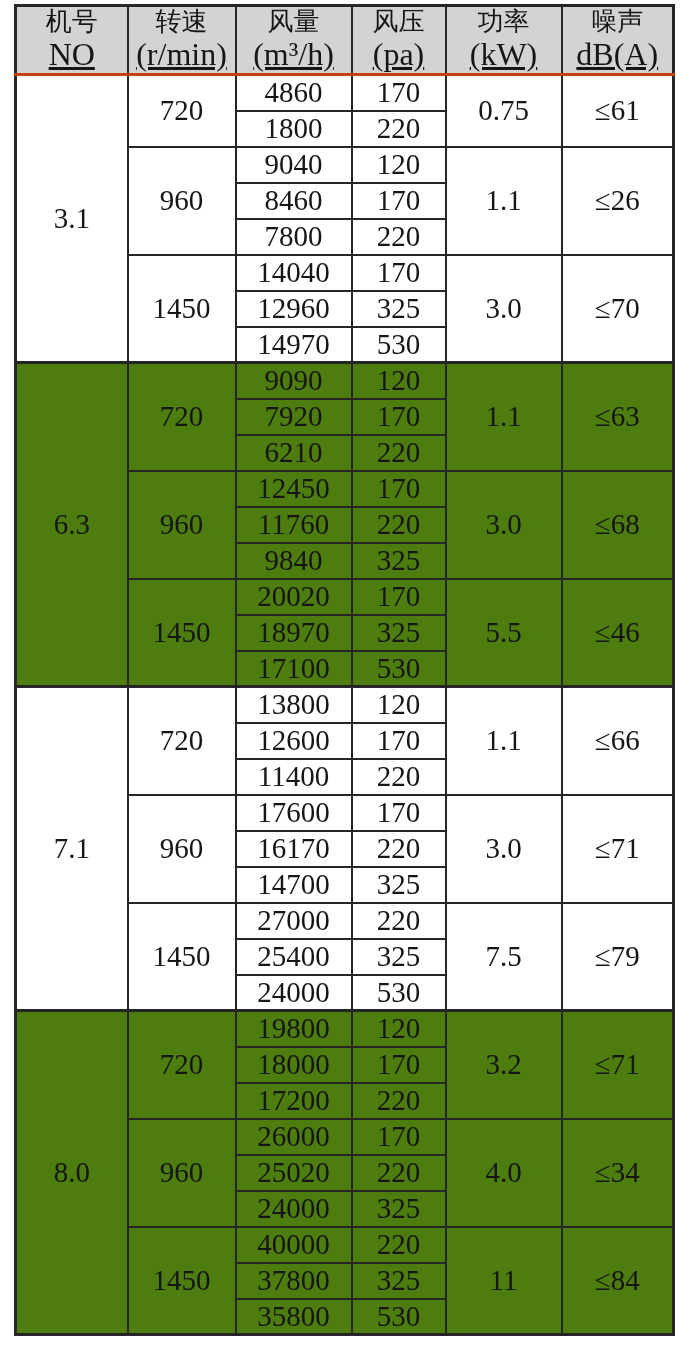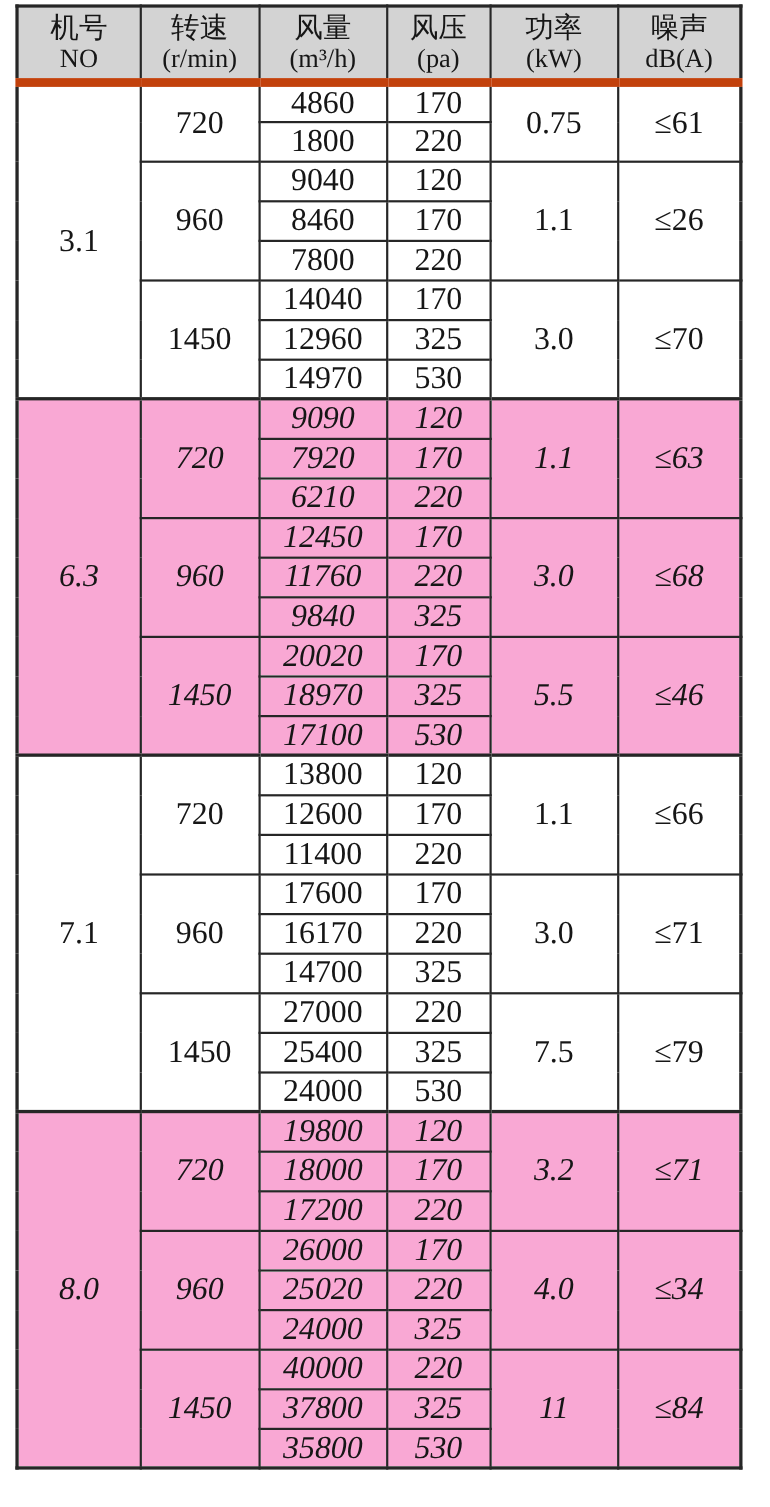--- a/index.html
+++ b/index.html
@@ -33,33 +33,33 @@
   th, td {
     border: 2px solid #262626;
     text-align: center;
     vertical-align: middle;
     padding: 0;
     overflow: hidden;
   }
   thead tr { height: 69px; }
   thead th {
     background: #d3d3d3;
-    border-bottom: 8px solid #c2410c;
+    border-bottom: 3px solid #c2410c;
     font-weight: normal;
   }
   .hdr-cn   { font-size: 26px; line-height: 1.15; }
-  .hdr-unit { font-size: 24px; line-height: 1.1; }
+  .hdr-unit { font-size: 32px; line-height: 1.1; text-decoration: underline; }
 
   tbody tr { height: 36px; }
   tbody td {
     font-size: 29px;
     line-height: 1;
     background: #ffffff;
   }
-  tbody tr.shaded td { background: #f9a8d4; font-style: italic; }
+  tbody tr.shaded td { background: #4d7c0f; }
   tbody tr.block-first td { border-top: 3px solid #262626; }
 </style>
 </head>
 <body>
 
 <table class="spec">
   <colgroup>
     <col class="c-no">
       <col class="c-speed">
       <col class="c-vol">

